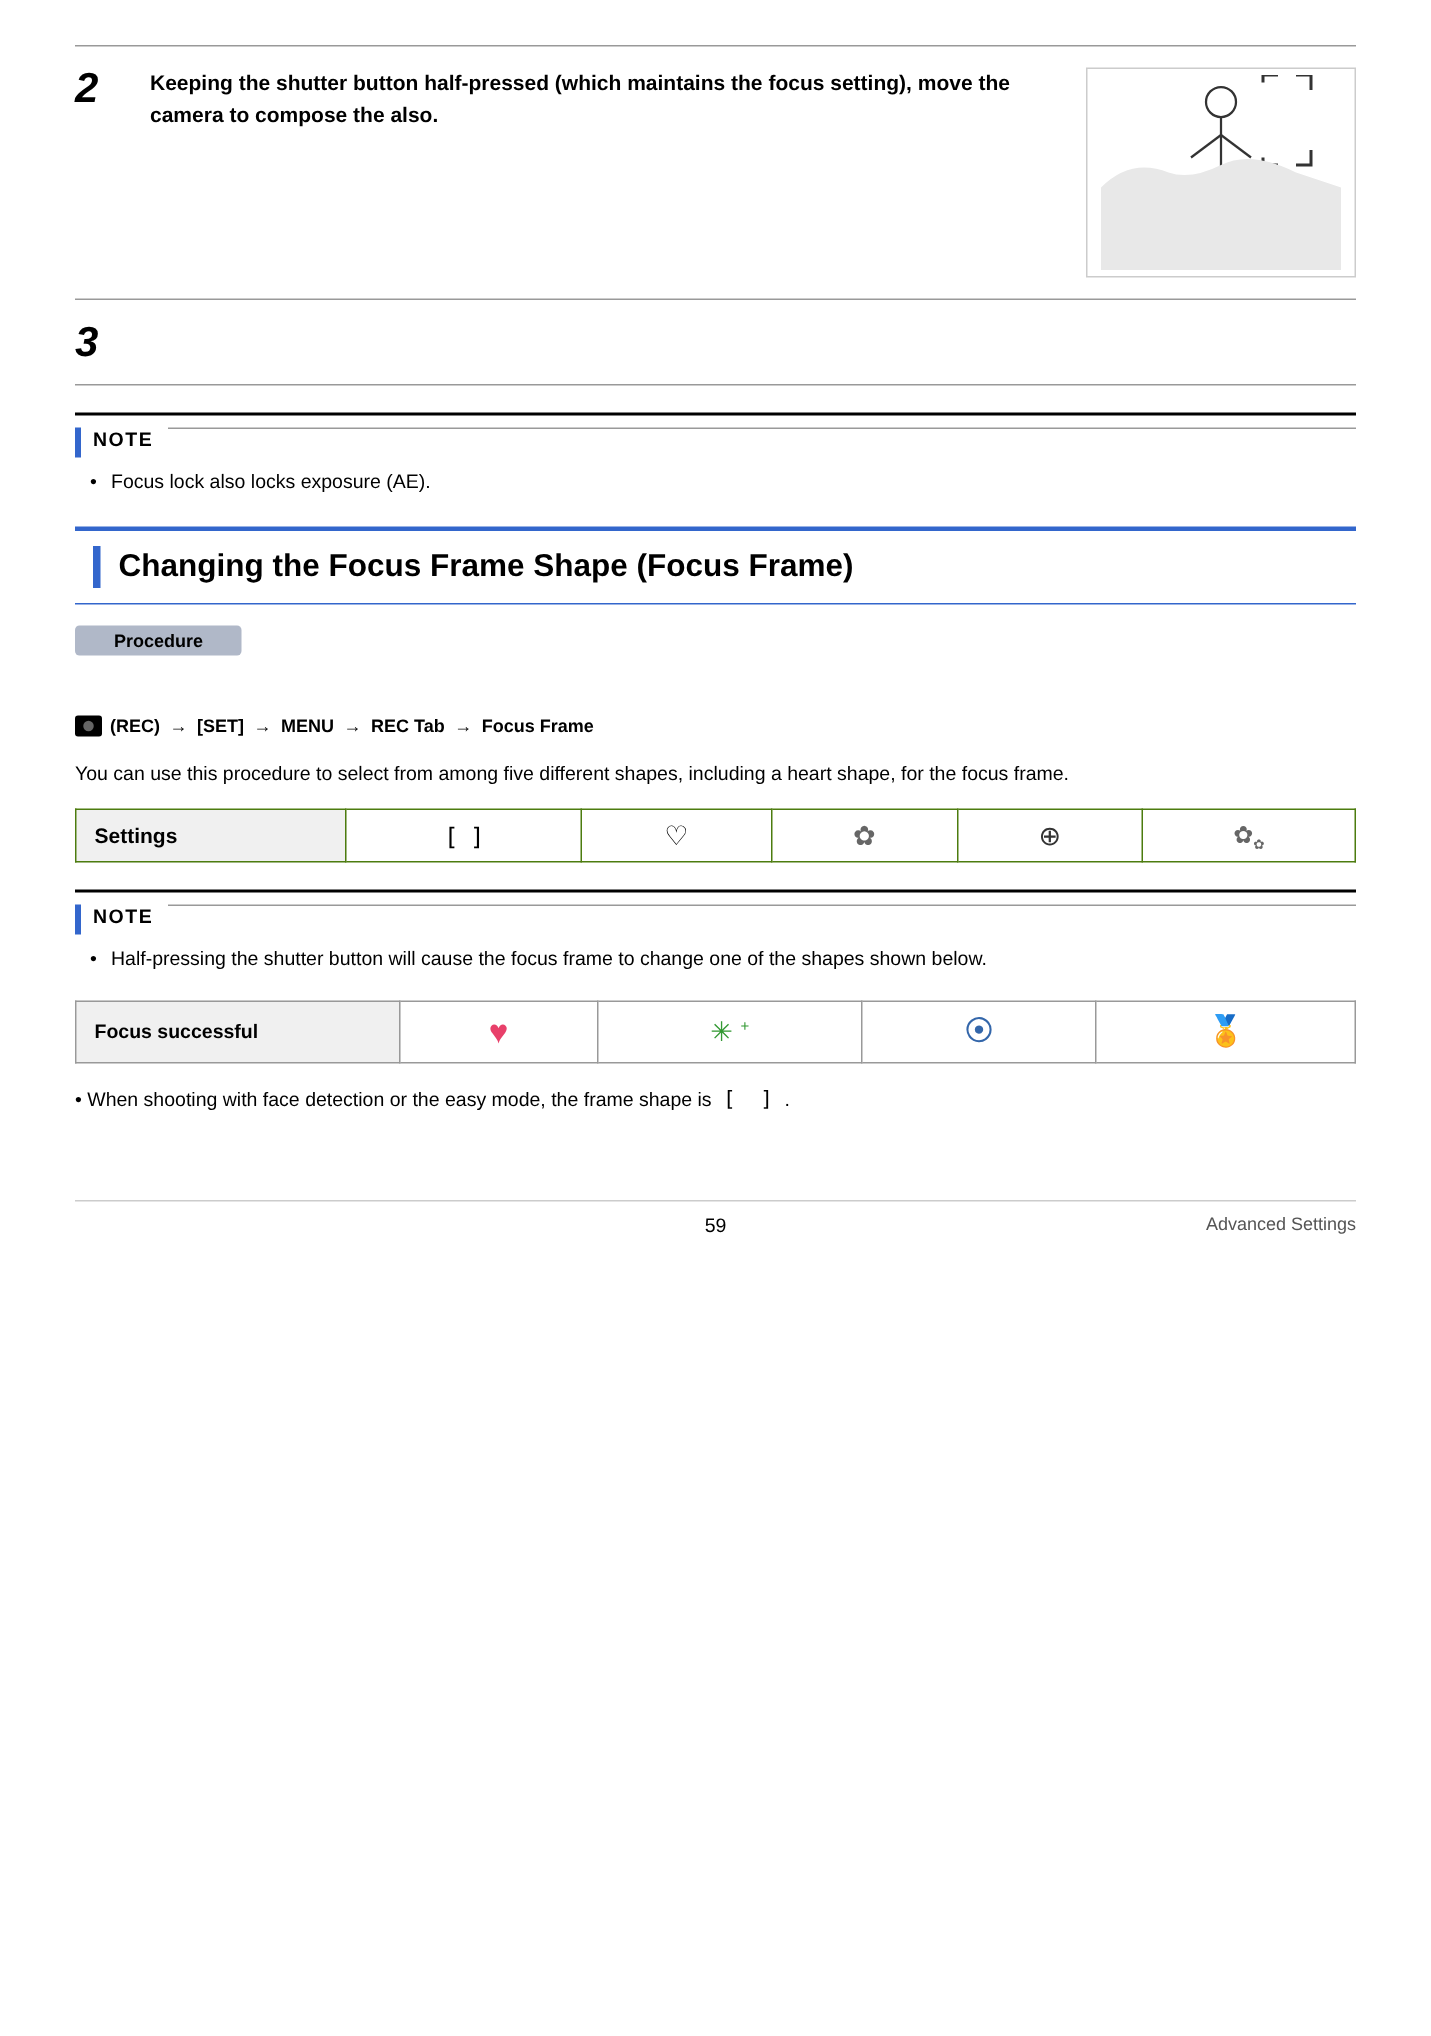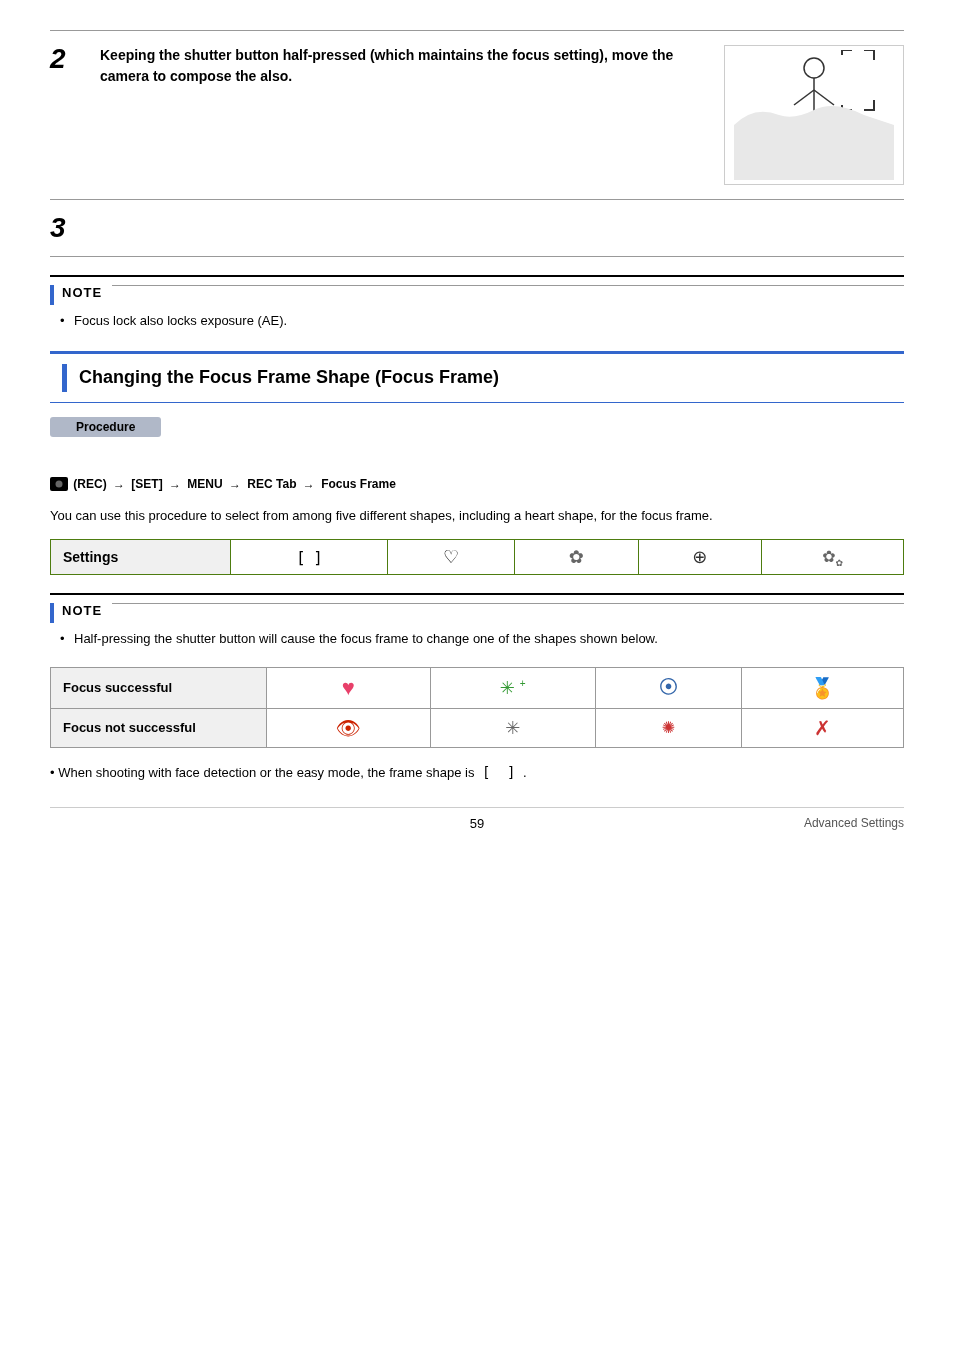--- a/index.html
+++ b/index.html
@@ -111,21 +111,21 @@
     }
 
     .section-bar {
       width: 5px;
       height: 28px;
       background: #3366cc;
       margin-right: 4px;
     }
 
     .section-title {
-      font-size: 18px;
+      font-size: 21px;
       font-weight: bold;
     }
 
     .procedure-tag {
       display: inline-block;
       background: #b0b8c8;
       color: #000;
       font-size: 12px;
       font-weight: bold;
       padding: 3px 26px;
@@ -188,21 +188,21 @@
       text-align: left;
       font-weight: bold;
       font-size: 13px;
       background: #f0f0f0;
       width: 216px;
     }
 
     .page-footer {
       position: relative;
       border-top: 1px solid #ccc;
-      margin-top: 24px;
+      margin-top: 56px;
       padding-top: 8px;
       display: flex;
       justify-content: space-between;
       align-items: center;
     }
 
     .page-number {
       text-align: center;
       font-size: 13px;
       flex: 1;
@@ -338,35 +338,20 @@
       <span style="color:#339933; font-size:18px;">✳</span>
       <sup style="color:#339933; font-size:10px;">+</sup>
     </td>
     <td>
       <span style="color:#3366aa; font-size:20px;">⦿</span>
     </td>
     <td>
       <span style="color:#cc3333; font-size:20px;">🏅</span>
     </td>
   </tr>
-  <tr>
-    <td>Focus not successful</td>
-    <td>
-      <span style="color:#cc2200; font-size:20px;">👁</span>
-    </td>
-    <td>
-      <span style="color:#666; font-size:18px;">✳</span>
-    </td>
-    <td>
-      <span style="color:#cc3333; font-size:16px;">✺</span>
-    </td>
-    <td>
-      <span style="color:#cc3333; font-size:20px;">✗</span>
-    </td>
-  </tr>
 </tbody>
   </table>
 
 <p class="desc-text">
   <span>• </span>
   <span>When shooting with face detection or the easy mode, the frame shape is</span>
   <span class="inline-bracket" style="margin-left:4px;">[ ]</span>
   <span>.</span>
 </p>
 

